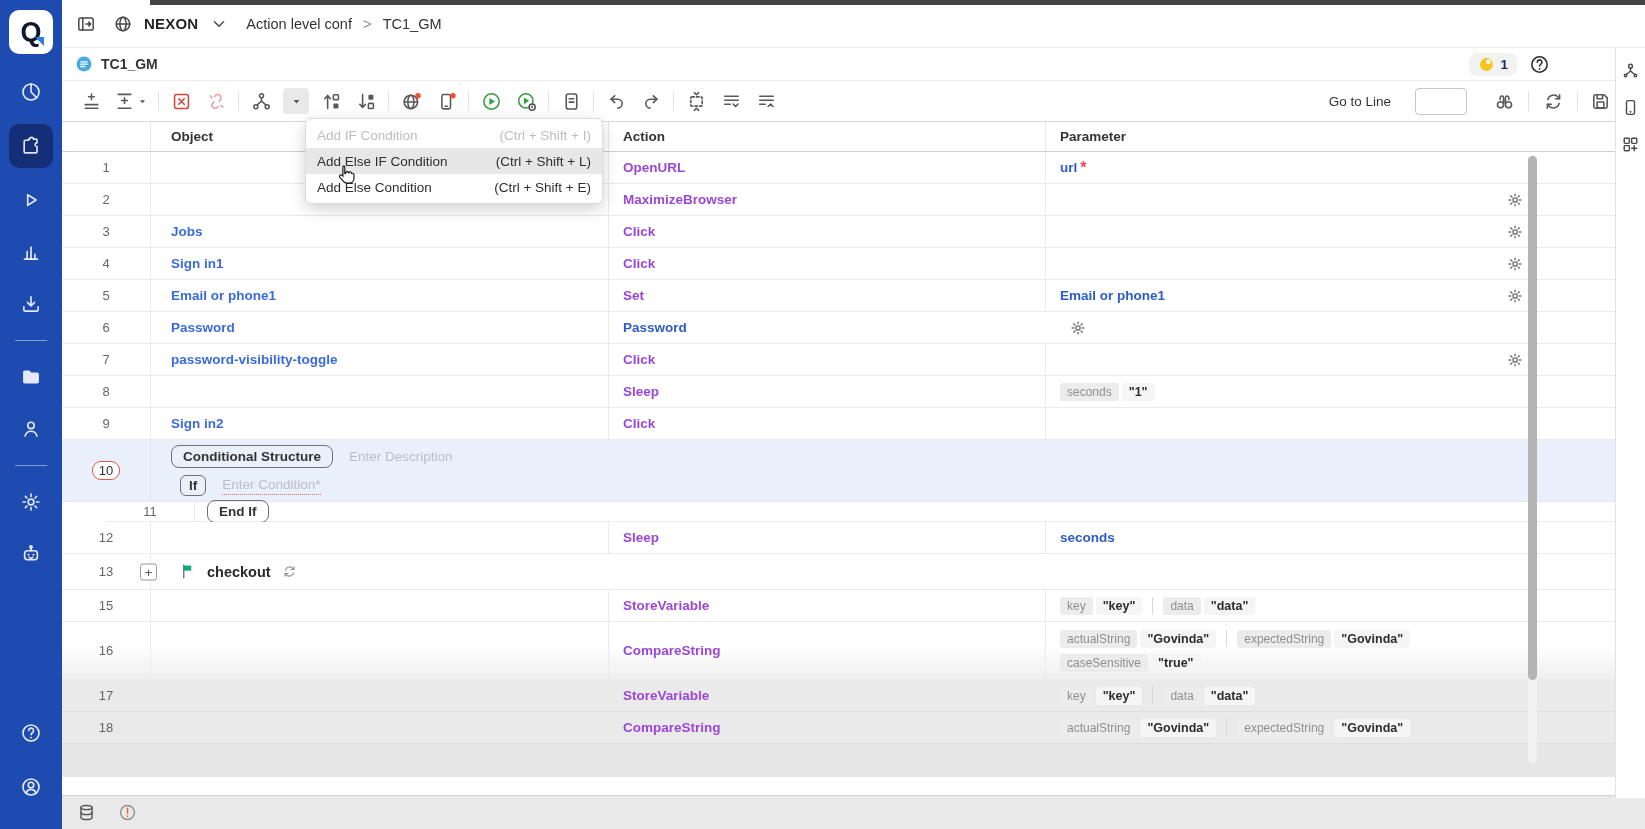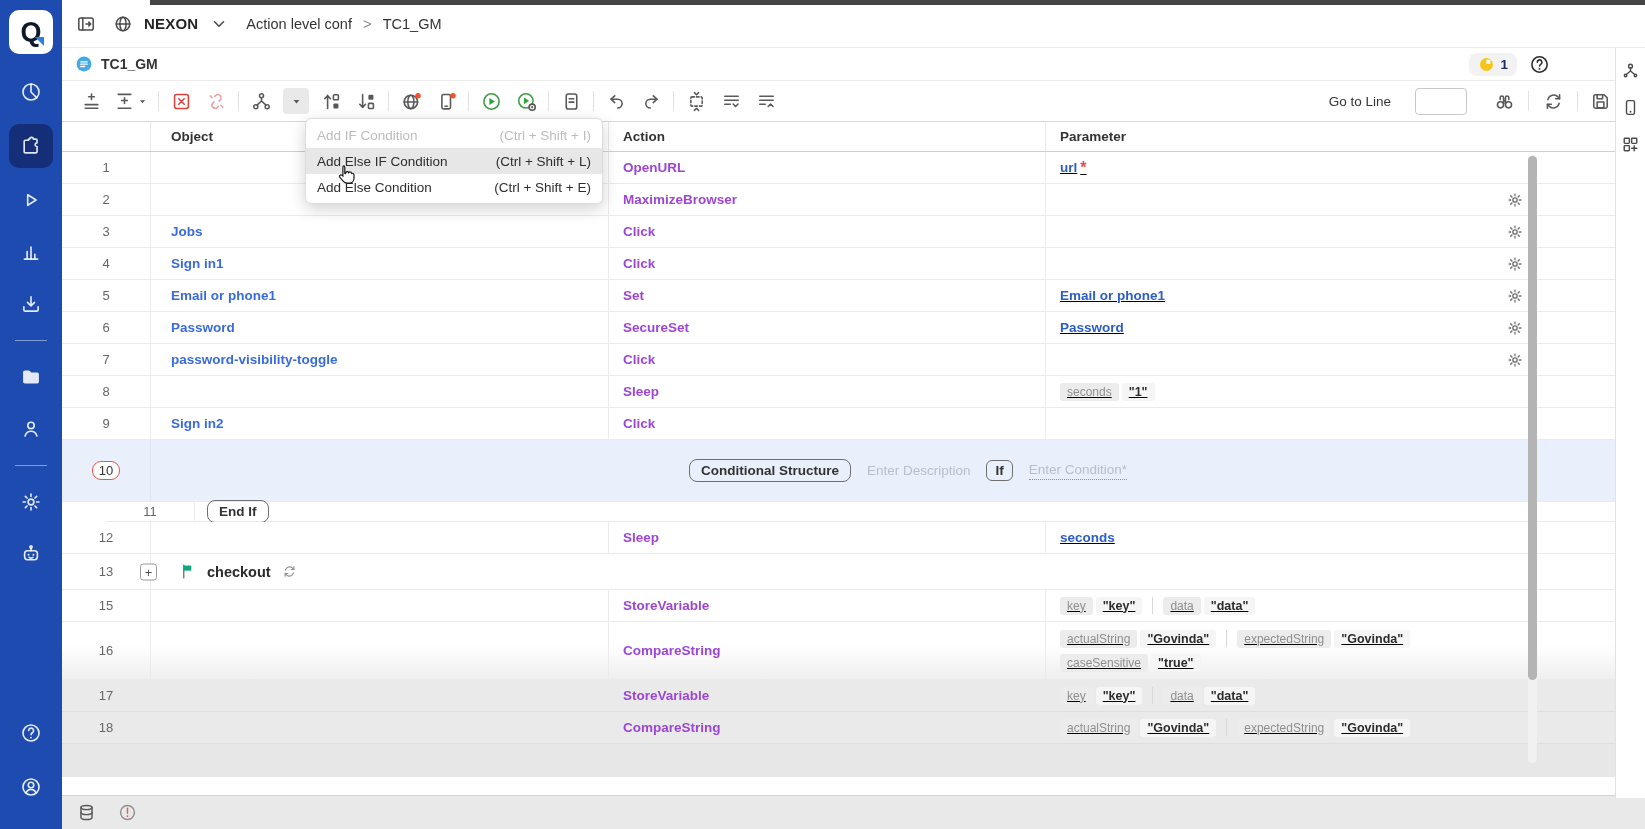--- a/index.html
+++ b/index.html
@@ -71,38 +71,38 @@
   .ghead .h-gutter { width:88px; }
   .ghead .h-object { width:458px; padding-left:20px; border-left:1px solid #e8e8e8; height:100%; display:flex; align-items:center; }
   .ghead .h-action { width:437px; padding-left:14px; border-left:1px solid #e8e8e8; height:100%; display:flex; align-items:center; }
   .ghead .h-param  { width:495px; padding-left:14px; border-left:1px solid #e8e8e8; height:100%; display:flex; align-items:center; }
 
   .row { display:flex; border-bottom:1px solid #ebebeb; background:#fff; position:relative; }
   .cell { height:100%; display:flex; align-items:center; }
   .c-gutter { width:88px; justify-content:center; font-size:13px; color:#666; }
   .c-object { width:458px; padding-left:20px; border-left:1px solid #ebebeb; }
   .c-action { width:437px; padding-left:14px; border-left:1px solid #ebebeb; }
-  .c-param  { width:495px; padding:0 40px 0 14px; border-left:1px solid #ebebeb; position:relative;text-decoration:underline; }
+  .c-param  { width:495px; padding:0 40px 0 14px; border-left:1px solid #ebebeb; position:relative; }
   .obj-link { color:#3a6bdc; font-weight:700; font-size:13.5px; cursor:pointer; }
   .act-link { color:#9c46d6; font-weight:600; font-size:13.5px; cursor:pointer; }
   .param-name { color:#2c5cc9; font-weight:700; font-size:13.5px; cursor:pointer; }
   .req { color:#e5484d; margin-left:3px; font-weight:700; }
   .gear-btn { position:absolute; right:16px; top:50%; transform:translateY(-50%);
     width:18px; height:18px; color:#6d6d6d; cursor:pointer; }
   .param-lines { display:flex; flex-direction:column; gap:6px; justify-content:center; }
   .pline { display:flex; align-items:center; }
   .pl { background:#ececec; color:#8f8f8f; font-size:12px; padding:2px 7px; border-radius:3px; }
   .pv { background:#f5f5f5; color:#2c2c2c; font-size:12.5px; font-weight:700; padding:2px 7px;
     border-radius:3px; margin-left:3px; cursor:text; }
   .pdiv { width:1px; height:17px; background:#d8d8d8; margin:0 10px; }
 
   .row-conditional { background:#e9effb; }
   .row-conditional .c-gutter { color:#333; }
   .num-box { border:1.5px solid #e2574b; border-radius:9px; padding:1px 6px; background:#fff; color:#333; }
-  .cond-body { flex:1; display:flex; flex-direction:row; justify-content:center; gap:7px;
+  .cond-body { flex:1; display:flex; flex-direction:column; justify-content:center; gap:7px;
     padding-left:20px; border-left:1px solid #e0e6f4; }
   .chip { display:inline-block; border:1.4px solid #6f6f6f; border-radius:8px; padding:3px 11px;
     font-size:13.5px; font-weight:600; color:#333; background:transparent; cursor:pointer; }
   .chip.small { padding:2px 8px; border-radius:6px; }
   .ph { color:#b9bfc9; font-size:13.5px; }
   .ph-underline { border-bottom:1.6px dotted #d9715f; padding-bottom:2px; cursor:text; }
   .cond-line { display:flex; align-items:center; gap:16px; }
   .cond-line.indent { margin-left:9px; }
 
   .endif-body { flex:1; display:flex; align-items:center; padding-left:12px; border-left:1px solid #ebebeb; }
@@ -620,23 +620,20 @@
               </span>
             </div>
           </div>
           <div class="row" style="height: 32px;">
             <div class="cell c-gutter">
               <span>6</span>
             </div>
             <div class="cell c-object">
               <span class="obj-link">Password</span>
             </div>
-            <div class="cell c-action">
-              <span class="act-link">SecureSet</span>
-            </div>
             <div class="cell c-param">
               <span class="param-name">Password</span>
               <span class="ic gear-btn">
                 <svg viewBox="0 0 20 20" fill="none" stroke="currentColor" stroke-width="1.5" stroke-linecap="round" stroke-linejoin="round">
                   <circle cx="10" cy="10" r="2.4"></circle>
                   <path d="M10 3.4v1.8M10 14.8v1.8M3.4 10h1.8M14.8 10h1.8M5.3 5.3l1.3 1.3M13.4 13.4l1.3 1.3M14.7 5.3l-1.3 1.3M6.6 13.4l-1.3 1.3"></path>
                 </svg>
               </span>
             </div>
           </div>

